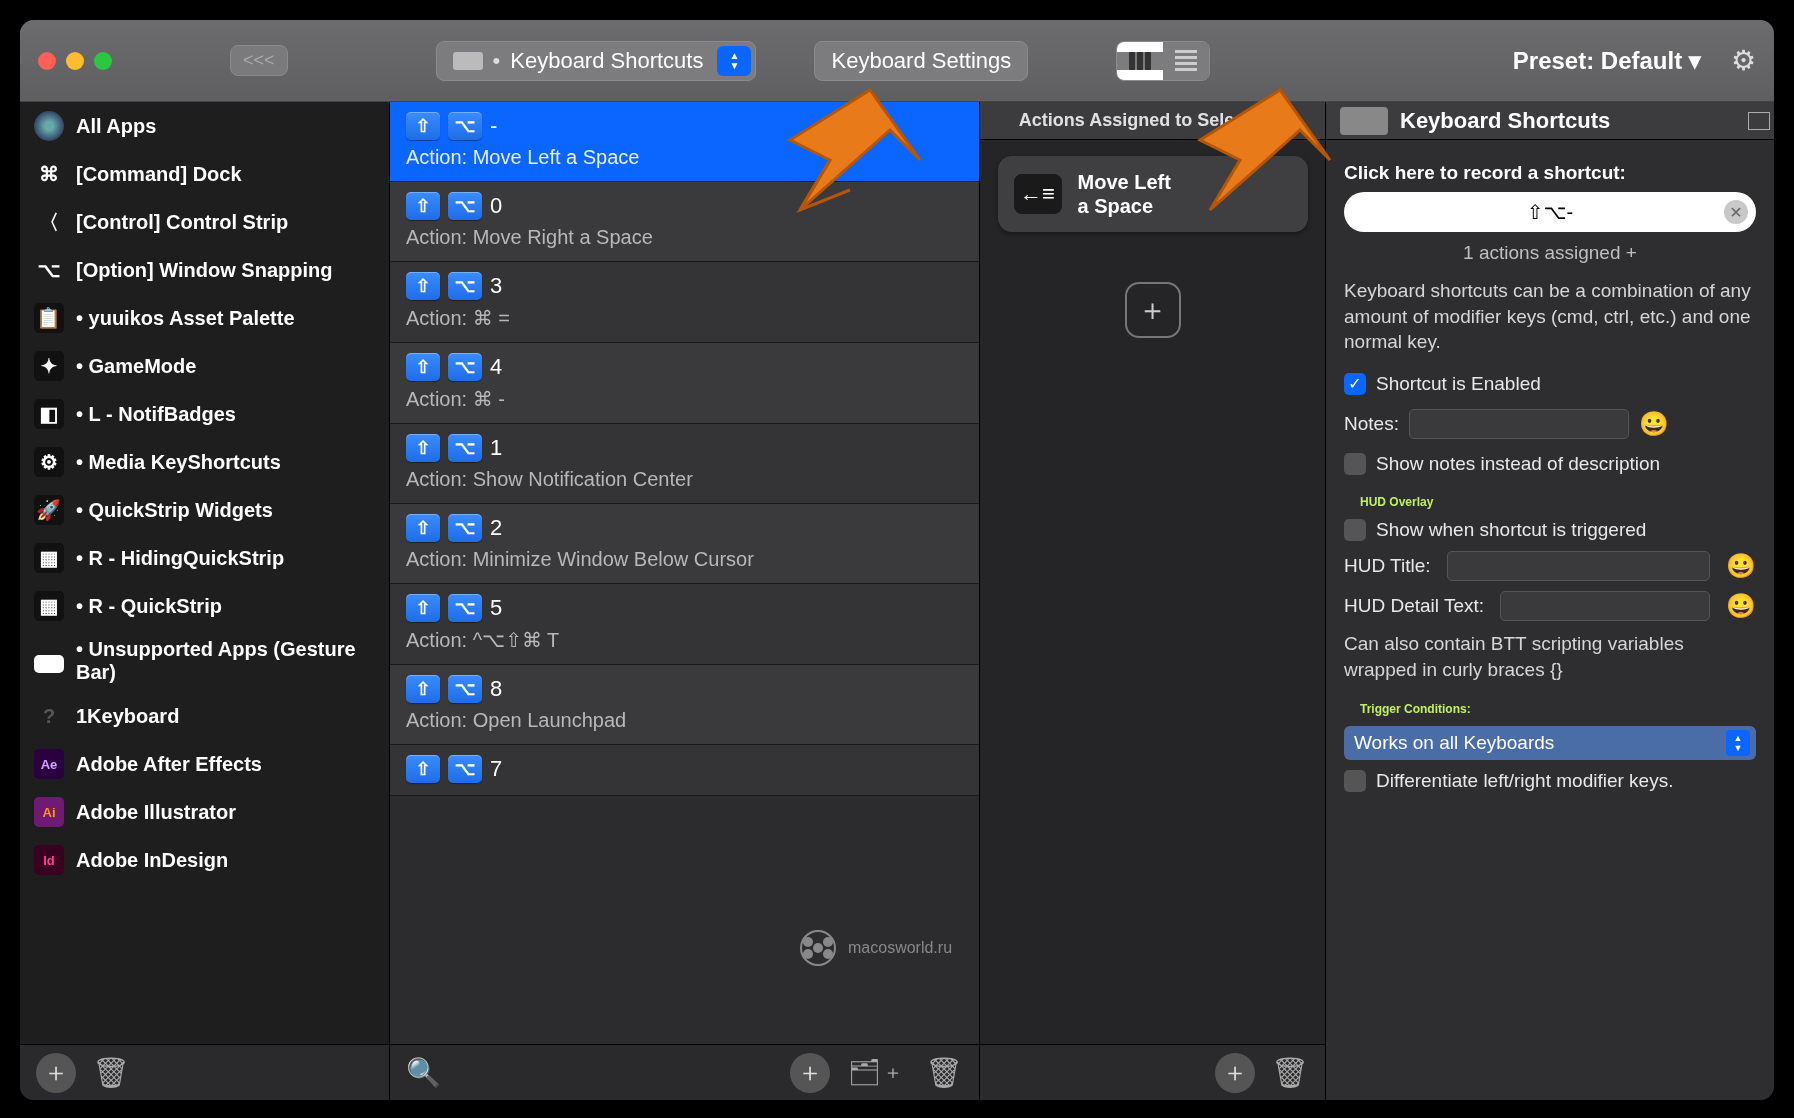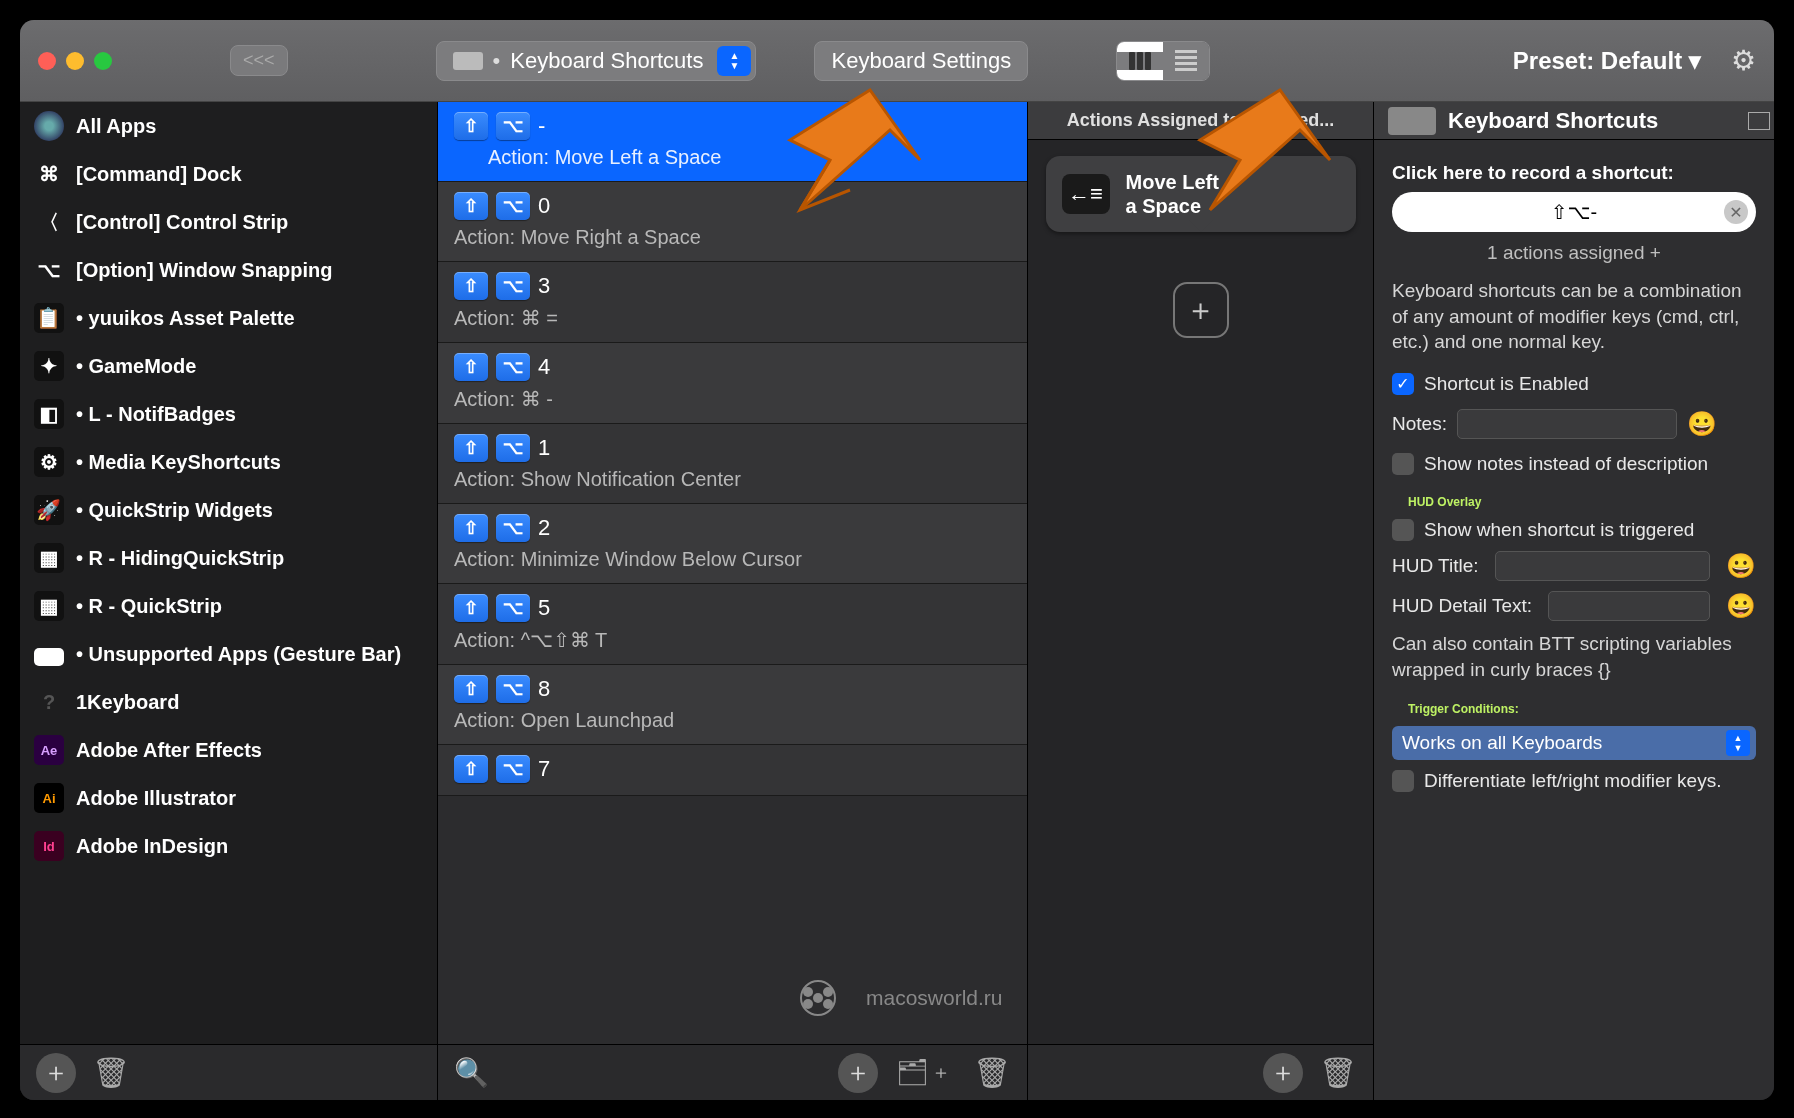--- a/index.html
+++ b/index.html
@@ -74,21 +74,21 @@
 .viewseg .col3 { display:flex; gap:2px;}
 .viewseg .col3 i{ width:6px;height:18px;background:#333;border-radius:1px;display:block;}
 .viewseg .lines{ display:flex;flex-direction:column;gap:3px;}
 .viewseg .lines i{width:22px;height:3px;background:#ccc;display:block;}
 .preset{ color:#fff; font-size:24px; font-weight:600; margin-left:10px;}
 .gear{ font-size:28px; color:#ddd; margin-left:16px;}
 
 
 .body { flex:1; display:flex; overflow:hidden;}
 .col { display:flex; flex-direction:column; overflow:hidden;}
-.col-sidebar { width: 418px; background:#1e1e1f; border-right:1px solid #000;}
+.col-sidebar { width: 370px; background:#1e1e1f; border-right:1px solid #000;}
 .col-triggers{ width: 590px; background:#2c2c2e; border-right:1px solid #000;}
 .col-actions { width: 346px; background:#252527; border-right:1px solid #000;}
 .col-inspect { flex:1; background:#2e2e30;}
 
 .colheader {
   height:38px; background:#3c3c3e; color:#e0e0e0; font-size:18px; font-weight:600;
   display:flex; align-items:center; justify-content:center; border-bottom:1px solid #000;
 }
 .col-inspect .colheader{ justify-content:flex-start; padding-left:14px; gap:12px; font-size:22px; color:#fff;}
 .col-inspect .colheader .kb{ width:48px;height:28px;background:#888;border-radius:4px;}
@@ -111,21 +111,21 @@
 
 .trig-list{flex:1;overflow-y:auto;}
 .trig-item{padding:10px 16px 12px;border-bottom:1px solid #1a1a1a;background:#3a3a3c;}
 .trig-item.alt{background:#343436;}
 .trig-item.sel{background:#0a66ff;color:#fff;}
 .trig-top{display:flex;align-items:center;gap:8px;font-size:22px;color:#fff;}
 .keycap{display:inline-flex;align-items:center;justify-content:center;width:34px;height:28px;
   background:linear-gradient(#3a8cff,#1e6de8);border-radius:5px;color:#fff;font-size:18px;
   box-shadow:inset 0 1px 0 rgba(255,255,255,.3),0 1px 1px rgba(0,0,0,.4);font-weight:600;}
 .trig-sub{margin-top:6px;font-size:20px;color:#b8b8b8;}
-.trig-item.sel .trig-sub{color:#e8f0ff;margin-left:34px;}
+.trig-item.sel .trig-sub{color:#e8f0ff;}
 .trig-footer{justify-content:space-between;}
 .trig-footer .searchico{font-size:28px;color:#aaa;}
 .trig-footer .right{display:flex;gap:18px;align-items:center;}
 .folderico{font-size:26px;color:#aaa;}
 
 
 .act-body{flex:1;display:flex;flex-direction:column;align-items:center;padding:16px 10px;position:relative;}
 .act-card{
   width:310px;background:#3f3f41;border-radius:14px;padding:14px 16px;
   display:flex;align-items:center;gap:16px;box-shadow:0 2px 4px rgba(0,0,0,.4);
@@ -167,22 +167,22 @@
 .condselect .sm-arrows{position:absolute;right:6px;top:4px;bottom:4px;width:24px;background:#0a66ff;border-radius:4px;display:flex;flex-direction:column;align-items:center;justify-content:center;font-size:9px;color:#fff;}
 .condselect .sm-arrows::before{content:"▲";}
 .condselect .sm-arrows::after{content:"▼";}
 
 
 .arrow{position:absolute;pointer-events:none;}
 .arrow svg{overflow:visible;}
 
 
 .watermark{
-  position:absolute; left:800px; top:980px; display:flex;align-items:center;gap:30px;
-  color:#888;font-size:21px;
+  position:absolute; left:800px; top:930px; display:flex;align-items:center;gap:12px;
+  color:#888;font-size:16px;
 }
 .watermark .logo{width:36px;height:36px;border:2.5px solid #888;border-radius:50%;display:flex;align-items:center;justify-content:center;}
 .watermark .logo::before{content:"";width:10px;height:10px;border-radius:50%;background:#888;box-shadow: -10px -6px 0 #888, 10px -6px 0 #888, -10px 6px 0 #888, 10px 6px 0 #888;}
 </style>
 </head>
 <body>
 
 <div class="window">
 
   <div class="titlebar">
@@ -280,21 +280,21 @@
           </div>
         <div class="sb-item">
             <span class="sb-icon" style="color:#555;font-weight:700">?</span>
             <span class="txt">1Keyboard</span>
           </div>
         <div class="sb-item">
             <span class="sb-icon" style="background:#2a0040;color:#d8a0ff;font-size:13px;border-radius:5px;font-weight:700">Ae</span>
             <span class="txt">Adobe After Effects</span>
           </div>
         <div class="sb-item">
-            <span class="sb-icon" style="background:#000000;color:#ff9a00;font-size:13px;border-radius:5px;font-weight:700">Ai</span>
+            <span class="sb-icon" style="background:#701a75;color:#ff9a00;font-size:13px;border-radius:5px;font-weight:700">Ai</span>
             <span class="txt">Adobe Illustrator</span>
           </div>
         <div class="sb-item">
             <span class="sb-icon" style="background:#3a0020;color:#ff4090;font-size:13px;border-radius:5px;font-weight:700">Id</span>
             <span class="txt">Adobe InDesign</span>
           </div>
       </div>
       <div class="sb-footer">
         <span class="circbtn">＋</span>
         <span class="trashico">🗑</span>

